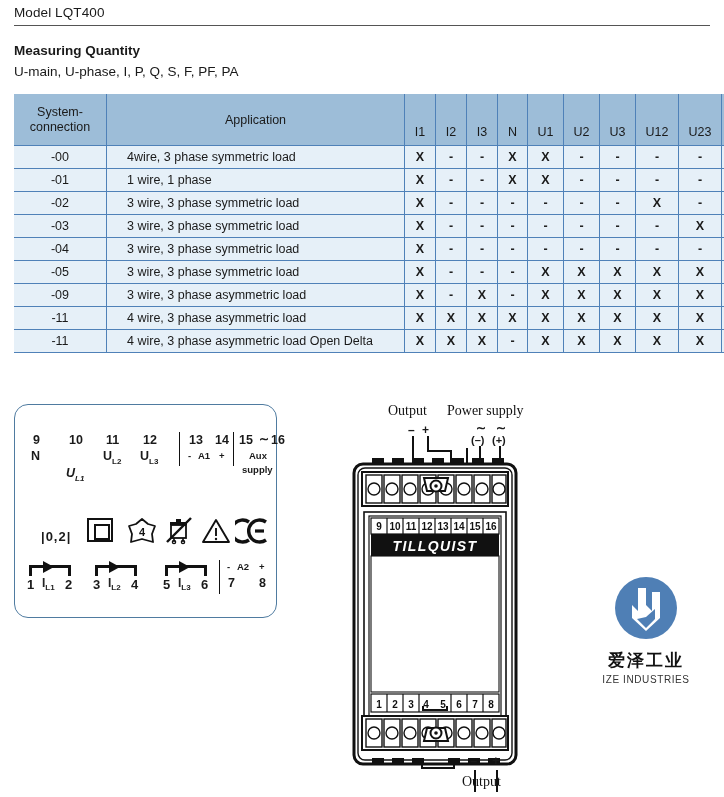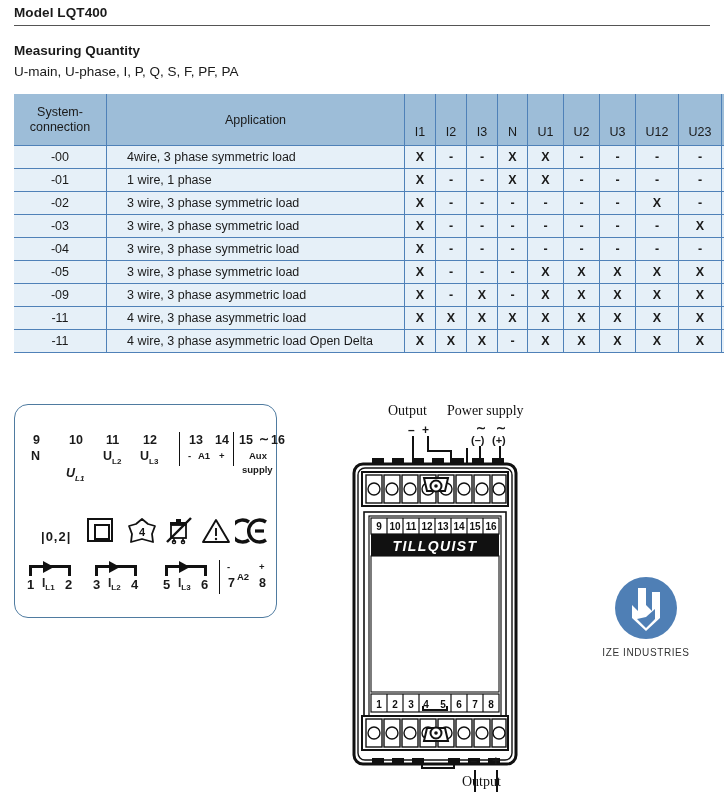--- a/index.html
+++ b/index.html
@@ -15,21 +15,21 @@
     color: #1a1a1a;
     overflow: hidden;
   }
 
   
   .model-title {
     position: absolute;
     left: 14px;
     top: 5px;
     font-size: 13.5px;
-    font-weight: bold;
+    font-weight: normal;
     letter-spacing: 0.1px;
   }
   .title-rule {
     position: absolute;
     left: 14px;
     top: 25px;
     width: 696px;
     height: 1px;
     background: #555;
   }
@@ -541,21 +541,21 @@
     <span class="ct-arrow"></span>
     <span class="ct-lbl-left">5</span>
     <span class="ct-lbl-mid"><span>I</span><sub>L3</sub></span>
     <span class="ct-lbl-right">6</span>
   </div>
 
   <span class="vsep" style="left:204px; top:155px; height:34px;"></span>
 
   <div class="a2-group" style="left:212px; top:156px;">
     <span class="tsmall" style="left:0px;  top:0px;">-</span>
-    <span class="tsmall" style="left:10px; top:10px;text-align:center;">A2</span>
+    <span class="tsmall" style="left:10px; top:0px;text-align:center;">A2</span>
     <span class="tsmall" style="left:32px; top:0px;">+</span>
     <span class="tnum" style="left:1px;  top:15px;">7</span>
     <span class="tnum" style="left:32px; top:15px;">8</span>
   </div>
 </div>
 
 <div class="device-area">
 
   <span class="dev-lbl" style="left:48px; top:7px;">Output</span>
   <span class="dev-lbl" style="left:107px; top:7px;">Power supply</span>
@@ -706,14 +706,15 @@
   <span class="pm" style="left:152px; top:357px; font-size:13px;">+</span>
   <span class="dev-lbl" style="left:122px; top:378px;">Output</span>
 </div>
 
 <div class="logo-wrap">
   <svg width="66" height="66" viewBox="0 0 66 66">
     <circle cx="33" cy="33" r="31" fill="#4f7fb5"></circle>
     <path d="M25 13 L25 36 L19 30 L19 43 L33 56 L47 43 L47 17 L39 17 L39 36 L33 30 L33 13 Z" fill="#ffffff"></path>
     <path d="M24 44 L33 53 L42 44 L42 34 L33 42 Z" fill="#4f7fb5"></path>
   </svg>
+  <div class="logo-cn">爱泽工业</div>
   <div class="logo-en">IZE INDUSTRIES</div>
 </div>
 
 </body></html>

